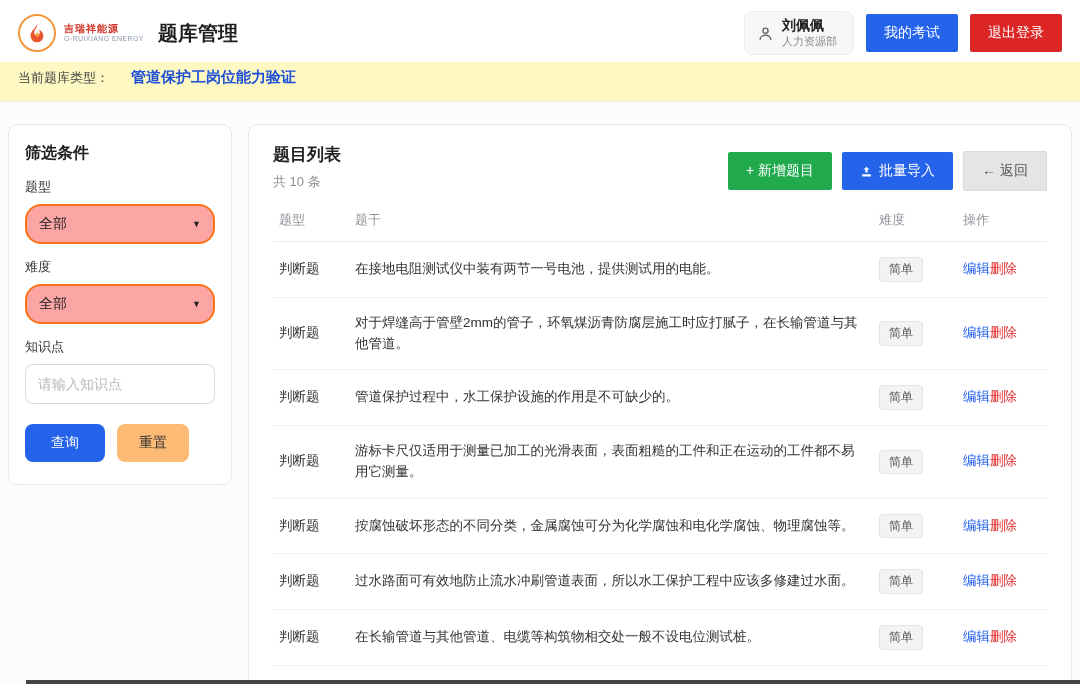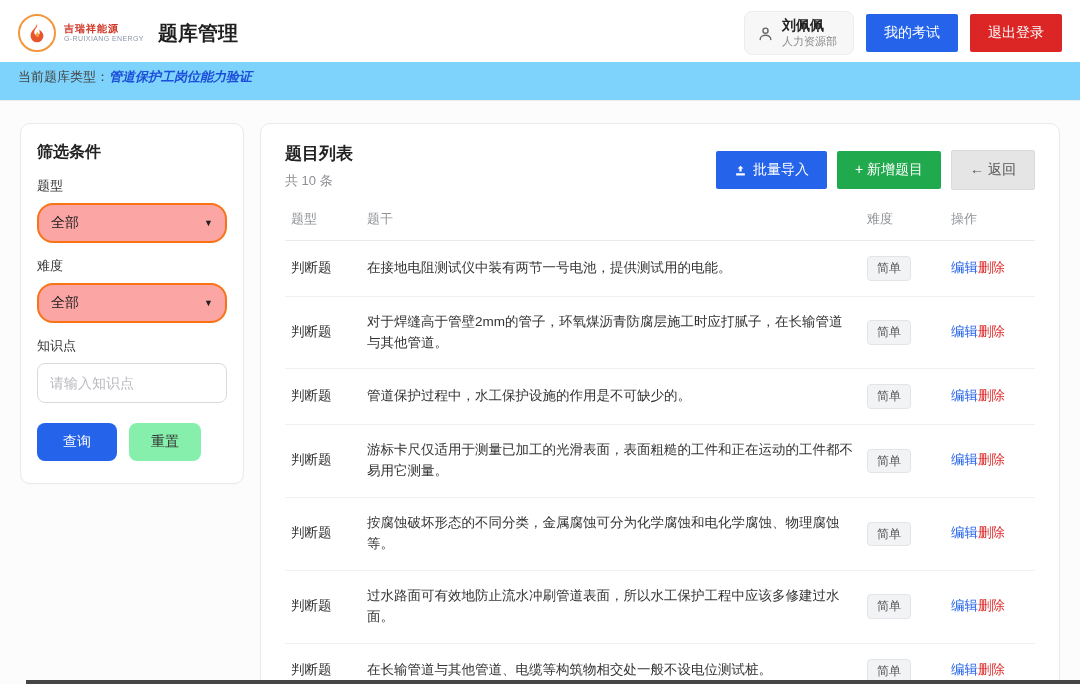--- a/index.html
+++ b/index.html
@@ -23,38 +23,38 @@
   .header-right { margin-left: auto; display: flex; align-items: center; gap: 12px; }
   .user-chip { background: #f7f7f8; border: 1px solid #ececee; border-radius: 8px; padding: 5px 16px 5px 12px; display: flex; align-items: center; gap: 8px; }
   .user-meta { display: flex; flex-direction: column; line-height: 1.25; }
   .user-name { font-size: 14px; font-weight: bold; color: #222; }
   .user-dept { font-size: 11px; color: #8a8a8a; }
   .btn { border: none; border-radius: 2px; font-size: 14px; padding: 10px 18px; cursor: pointer; color: #fff; font-family: inherit; white-space: nowrap; }
   .btn-blue { background: #2563eb; }
   .btn-red { background: #dc2626; }
 
   
-  .breadcrumb-bar { background: #7dd3fc; padding: 6px 18px 14px; border-bottom: 1px solid #ececee; font-size: 13px; color: #444; display: flex; align-items: flex-end; gap: 0; flex: 0 0 auto; }
-  .breadcrumb-value { color: #1d4ed8; font-weight: bold; font-size: 13px; font-style: italic; }
-
-  
-  .content { flex: 1 1 auto; display: flex; gap: 16px; padding: 22px 20px 0; overflow: hidden; align-items: flex-start; }
+  .breadcrumb-bar { background: #fef9c3; padding: 6px 18px 14px; border-bottom: 1px solid #ececee; font-size: 13px; color: #444; display: flex; align-items: flex-end; gap: 22px; flex: 0 0 auto; }
+  .breadcrumb-value { color: #1d4ed8; font-weight: bold; font-size: 15px; }
+
+  
+  .content { flex: 1 1 auto; display: flex; gap: 16px; padding: 22px 8px 0; overflow: hidden; align-items: flex-start; }
   .card { background: #fff; border: 1px solid #e9e9ee; border-radius: 10px; box-shadow: 0 1px 2px rgba(0,0,0,0.02); }
 
   
   .filter-card { width: 224px; flex: 0 0 auto; padding: 18px 16px 22px; }
   .filter-title { font-size: 16px; font-weight: bold; color: #222; }
   .field-label { font-size: 13px; color: #333; margin: 14px 0 8px; }
   .select { height: 40px; border: 2px solid #f97316; border-radius: 16px; display: flex; align-items: center; justify-content: space-between; padding: 0 12px; font-size: 14px; color: #222; background: #fca5a5; cursor: pointer; }
   .chevron { font-size: 9px; color: #222; }
   .text-input { width: 100%; height: 40px; border: 1px solid #d9d9de; border-radius: 8px; padding: 0 12px; font-size: 14px; color: #6d28d9; font-family: inherit; background: #fff; }
   .text-input::placeholder { color: #b9b9c0; }
   .filter-buttons { display: flex; gap: 12px; margin-top: 20px; }
   .btn-query { background: #2563eb; color: #fff; padding: 10px 26px; border-radius: 8px; }
-  .btn-reset { background: #86efac; color: #333; padding: 10px 22px; border-radius: 8px; }
+  .btn-reset { background: #fdba74; color: #333; padding: 10px 22px; border-radius: 8px; }
 
   
   .list-card { flex: 1 1 auto; padding: 18px 24px; height: 650px; overflow: hidden; }
   .list-header { display: flex; align-items: flex-end; justify-content: space-between; margin-bottom: 4px; }
   .list-title { font-size: 17px; font-weight: bold; color: #222; }
   .list-count { font-size: 13px; color: #8e8e93; margin-top: 7px; }
   .list-actions { display: flex; gap: 10px; align-items: center; }
   .btn-green { background: #21a94e; }
   .btn-import { display: inline-flex; align-items: center; gap: 6px; }
   .btn-outline { background: #e5e5e5; border: 1px solid #d9d9de; color: #555; }
@@ -141,29 +141,29 @@
       </div>
     </div>
 
     <div class="card list-card">
       <div class="list-header">
         <div>
           <div class="list-title">题目列表</div>
           <div class="list-count">共 10 条</div>
         </div>
         <div class="list-actions">
+          <button class="btn btn-green">+ 新增题目</button>
           <button class="btn btn-blue btn-import">
             <span style="display:inline-flex;">
               <svg width="13" height="13" viewBox="0 0 24 24" fill="#fff" aria-hidden="true">
                 <path d="M12 3l5.5 5.5h-3.4V14h-4.2V8.5H6.5L12 3zM4 17h16v4H4z"></path>
               </svg>
             </span>
             <span>批量导入</span>
           </button>
-          <button class="btn btn-green">+ 新增题目</button>
           <button class="btn btn-outline">← 返回</button>
         </div>
       </div>
 
       <table>
         <colgroup>
           <col class="c-type">
             <col>
             <col class="c-diff">
             <col class="c-ops">

